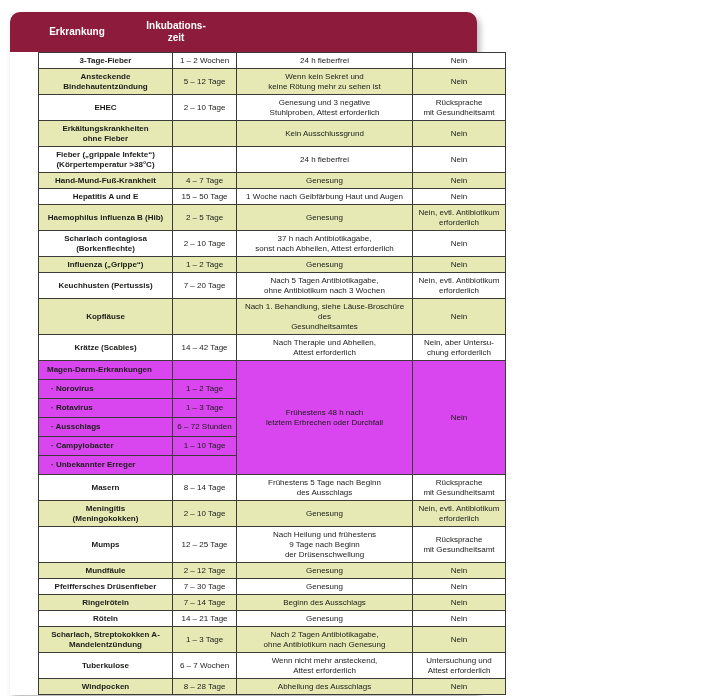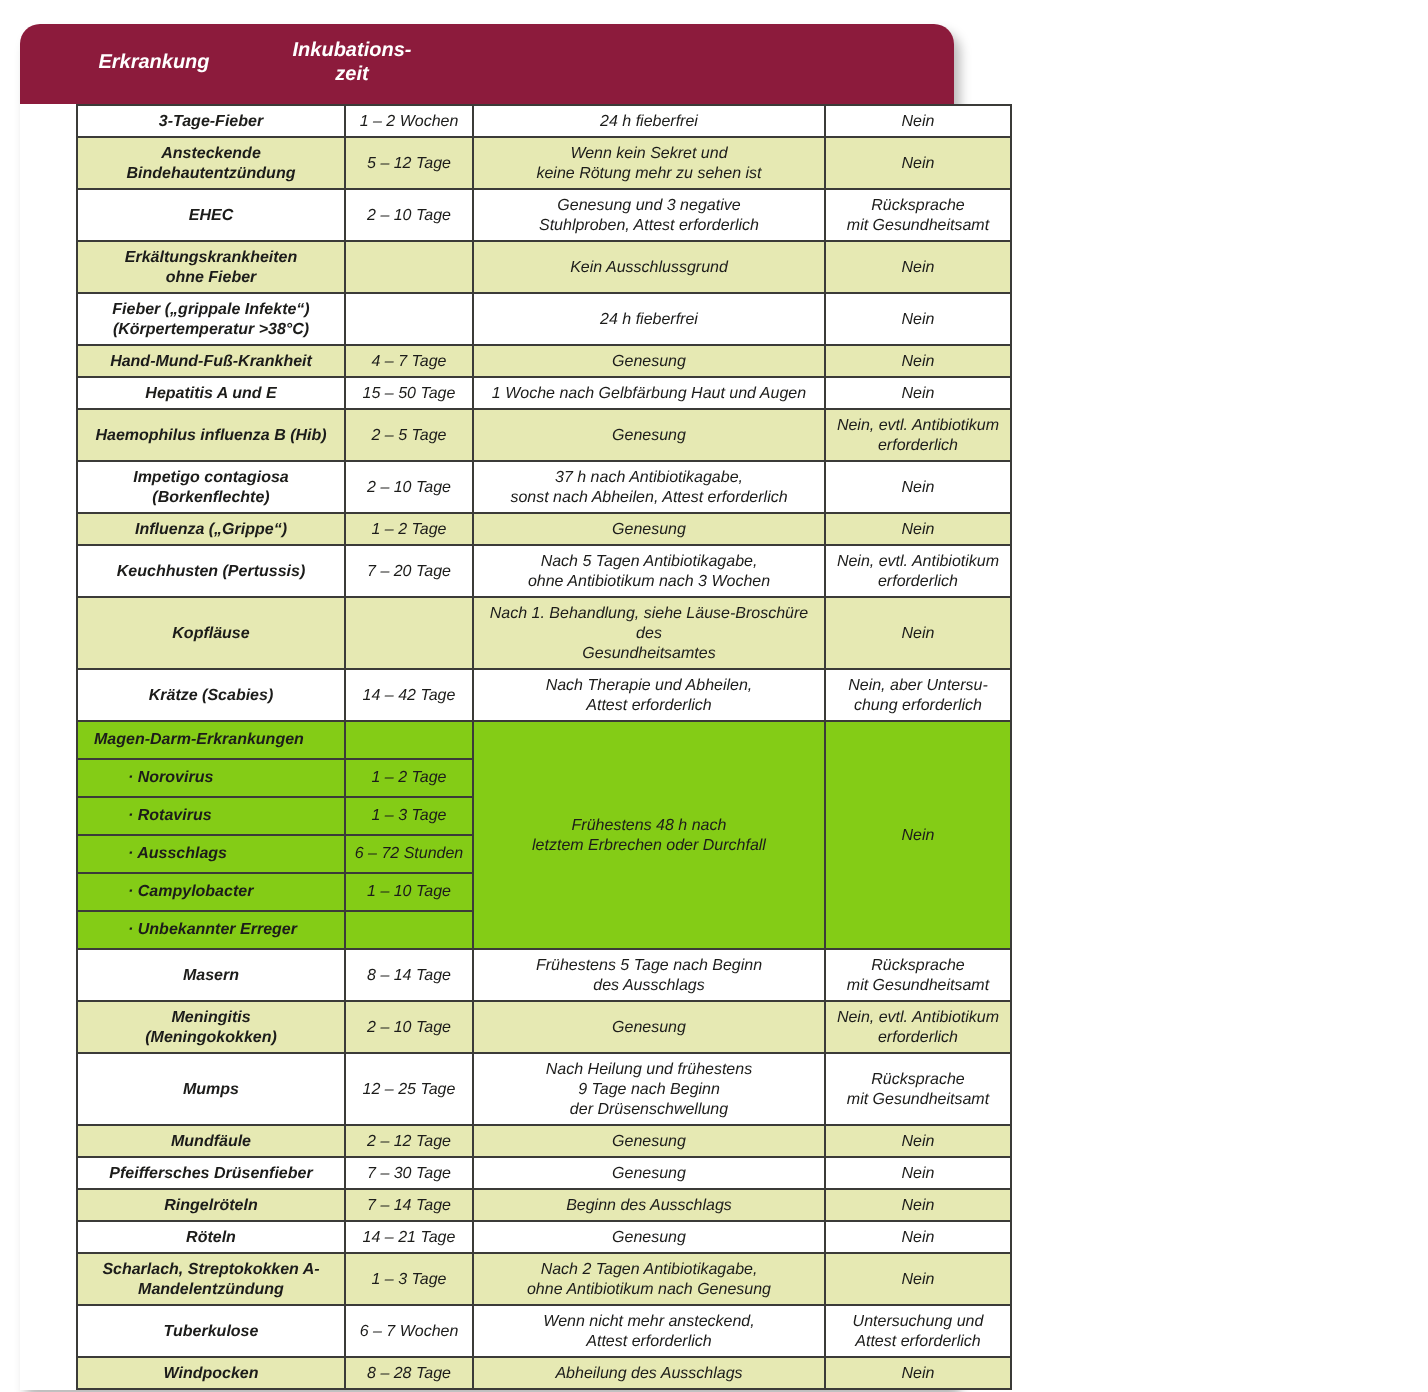--- a/index.html
+++ b/index.html
@@ -5,43 +5,42 @@
   html,body { margin:0; padding:0; }
   body {
     width:714px; height:696px; background:#ffffff; overflow:hidden;
     font-family:"Liberation Sans", sans-serif; position:relative;
   }
   .table-wrap {
     position:absolute; left:10px; top:12px; width:467px;
     border-radius:10px 10px 0 0;
     box-shadow:3px 4px 6px rgba(0,0,0,0.28);
     background:#ffffff;
-    font-style:italic;
   }
   .thead {
     display:flex; align-items:center;
     background:#8C1B3C; border-radius:10px 10px 0 0; height:40px;
   }
   .hcell {
     color:#ffffff; font-weight:bold; font-size:10px; line-height:12px;
     text-align:center; white-space:pre-line;
   }
   .w1{width:134px}.w2{width:64px}.w3{width:176px}.w4{width:93px}
   table { border-collapse:collapse; table-layout:fixed; width:467px;margin-left:28px; }
   td {
     border:1px solid #3b3b38; font-size:8px; line-height:10px;
     text-align:center; vertical-align:middle; padding:2.5px 3px;
     color:#1c1c1a; white-space:pre-line; background:#ffffff;
     overflow:hidden;
   }
   td.d { font-weight:bold; }
   tbody.striped tr:nth-child(even) td { background:#E6E9B3; }
-  tbody.gastro td { background:#84cc16; padding-top:4px; padding-bottom:4px; }
+  tbody.gastro td { background:#d946ef; padding-top:4px; padding-bottom:4px; }
   tbody.gastro td.d { text-align:left; padding-left:8px; }
-  tbody.gastro td.d.sub { padding-left:25px; }
+  tbody.gastro td.d.sub { padding-left:12px; }
 </style>
 </head>
 <body>
 
 <div class="table-wrap">
 
   <div class="thead">
     <div class="hcell w1">Erkrankung</div>
     <div class="hcell w2">Inkubations-
 zeit</div>
@@ -105,21 +104,21 @@
         <td>Nein</td>
       </tr>
       <tr>
         <td class="d">Haemophilus influenza B (Hib)</td>
         <td>2 – 5 Tage</td>
         <td>Genesung</td>
         <td>Nein, evtl. Antibiotikum
 erforderlich</td>
       </tr>
       <tr>
-        <td class="d">Impetigo contagiosa
+        <td class="d">Scharlach contagiosa
 (Borkenflechte)</td>
         <td>2 – 10 Tage</td>
         <td>37 h nach Antibiotikagabe,
 sonst nach Abheilen, Attest erforderlich</td>
         <td>Nein</td>
       </tr>
       <tr>
         <td class="d">Influenza („Grippe“)</td>
         <td>1 – 2 Tage</td>
         <td>Genesung</td>

